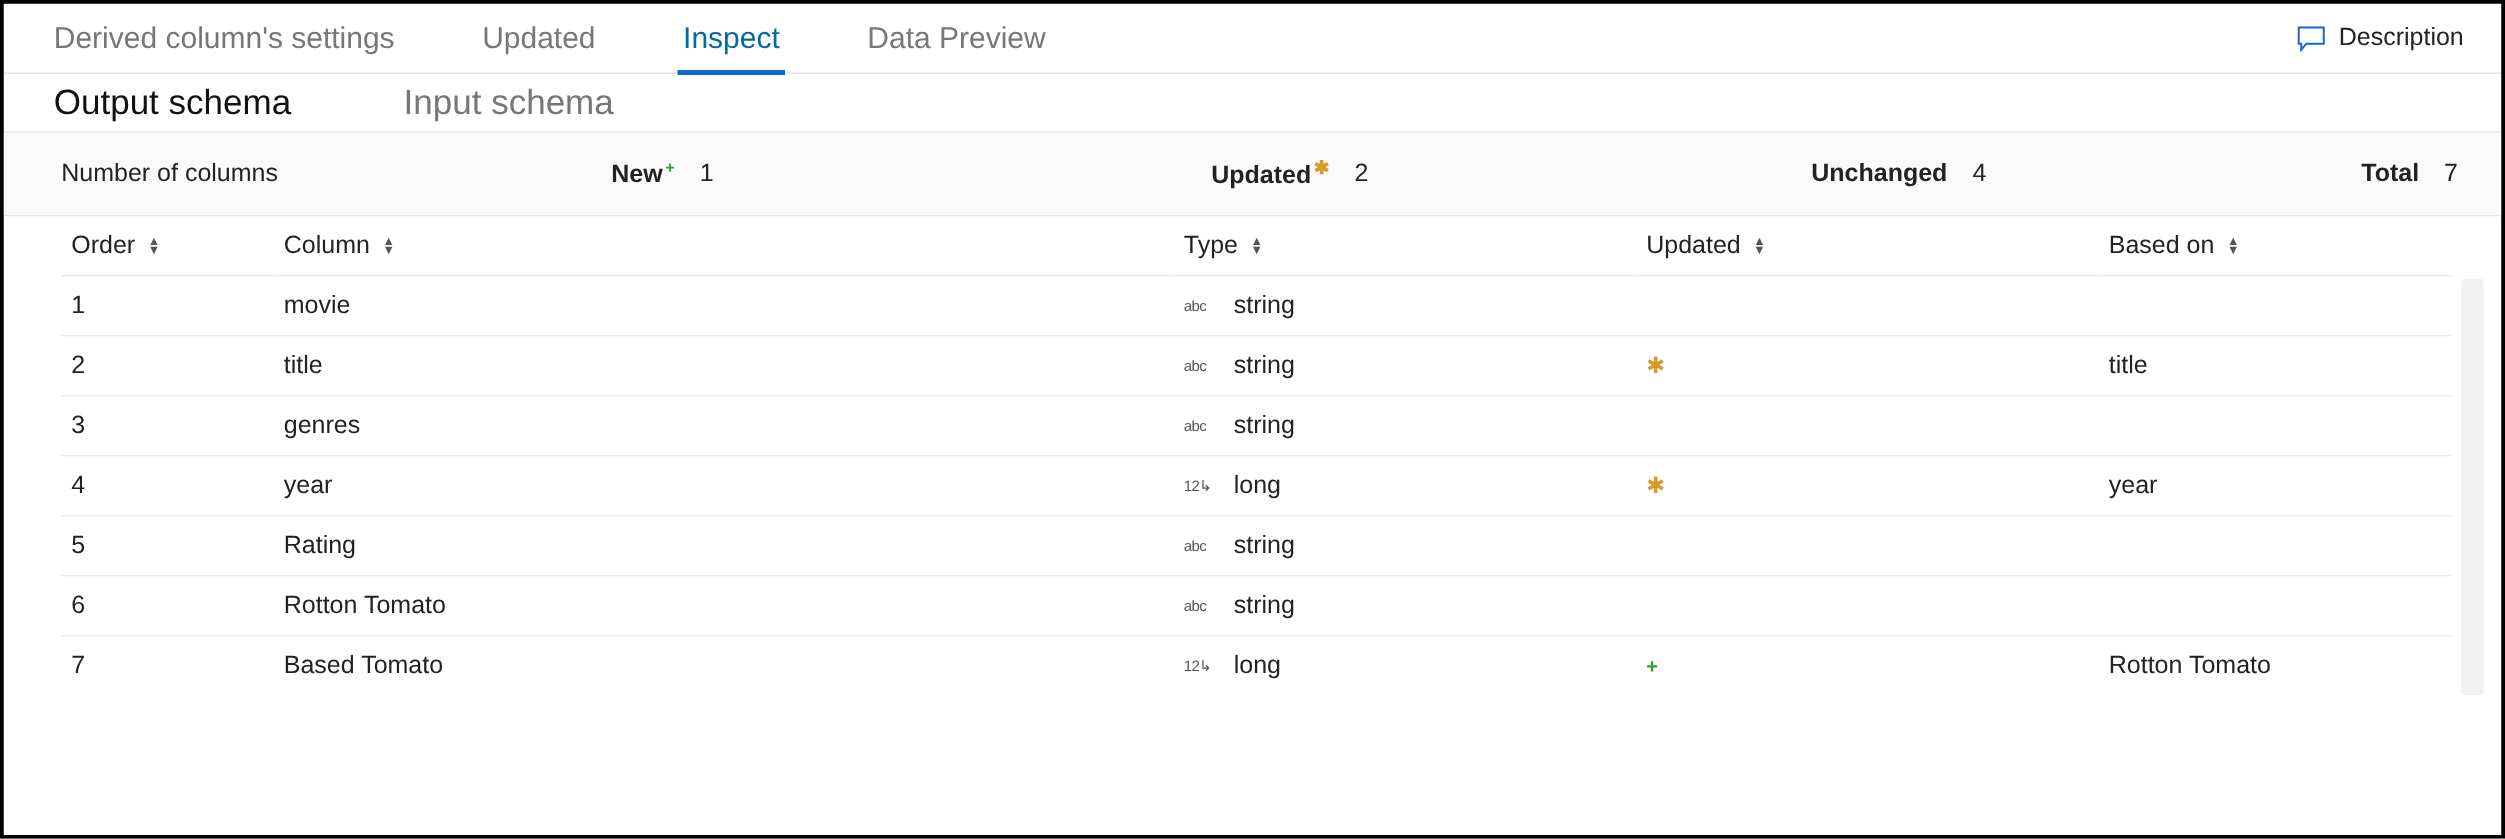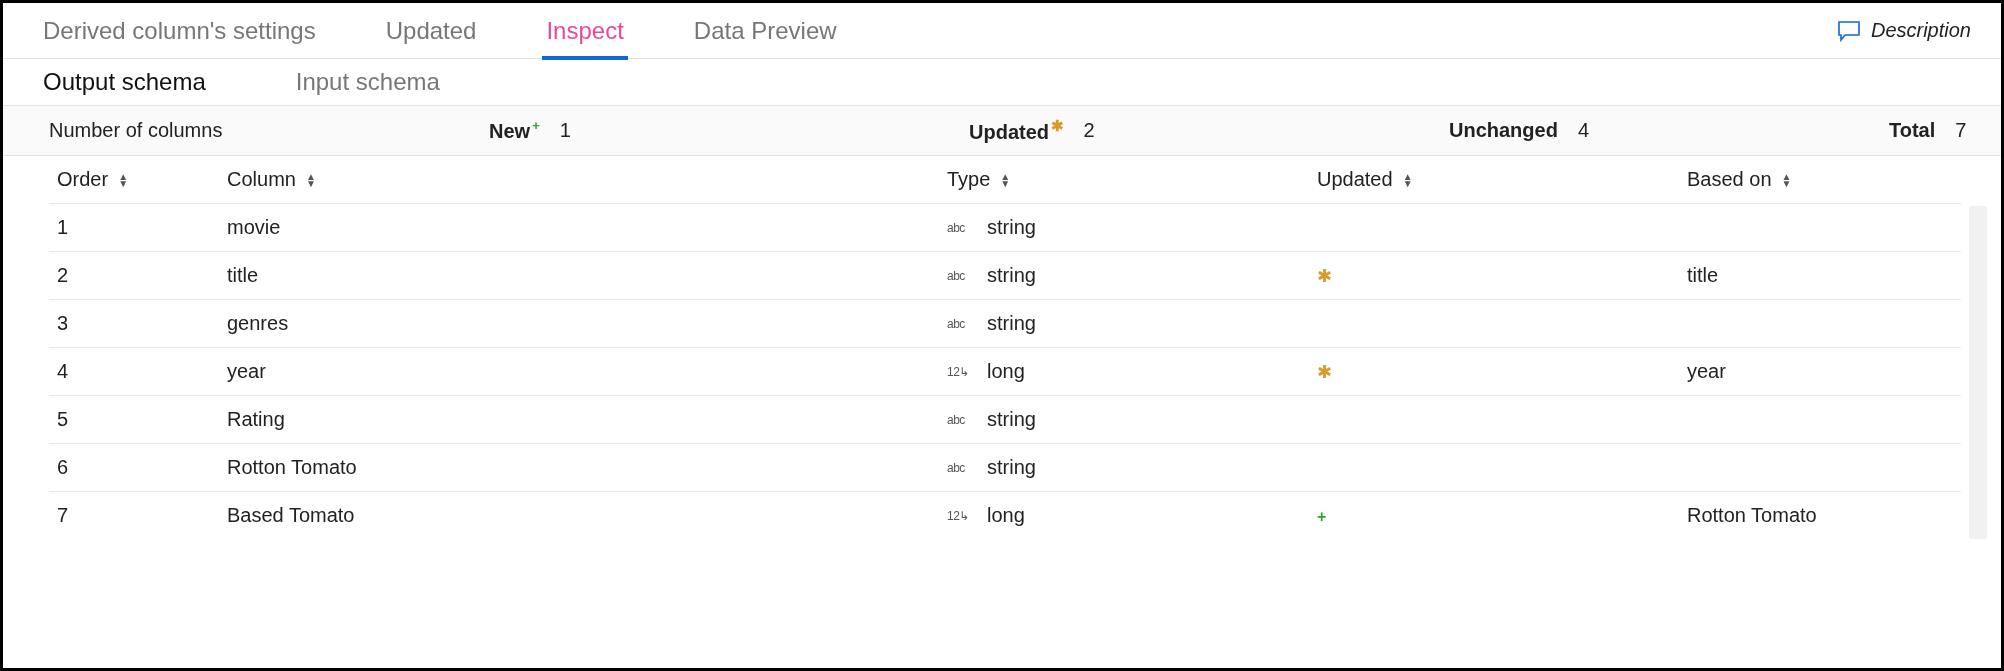--- a/index.html
+++ b/index.html
@@ -31,65 +31,64 @@
     margin-right: 70px;
     font-size: 24px;
     color: #777;
     height: 56px;
     display: flex;
     align-items: center;
     cursor: pointer;
     position: relative;
   }
   .tab.active {
-    color: #ec4899;
+    color: #0369a1;
     font-weight: 500;
   }
   .tab.active::after {
     content: "";
     position: absolute;
     bottom: -1px;
     left: -4px; right: -4px;
     height: 4px;
     background: #1268d3;
   }
   .spacer { flex: 1; }
   .description-btn {
     display: flex;
     align-items: center;
     color: #222;
     font-size: 20px;
     cursor: pointer;
     gap: 10px;
-    font-style: italic;
   }
   .description-btn svg { display:block; }
 
   
   .subtabs-row {
     display: flex;
     align-items: center;
     height: 46px;
     padding-left: 40px;
   }
   .subtab {
     margin-right: 90px;
-    font-size: 24px;
+    font-size: 28px;
     color: #777;
     cursor: pointer;
   }
   .subtab.active {
     color: #111;
   }
 
   
   .stats-bar {
     display: flex;
     align-items: center;
-    height: 51px;
+    height: 68px;
     padding: 0 46px;
     border-top: 1px solid #e6e6e6;
     border-bottom: 1px solid #e6e6e6;
     background: #fafafa;
     font-size: 20px;
   }
   .stat-group {
     display: flex;
     align-items: center;
   }

